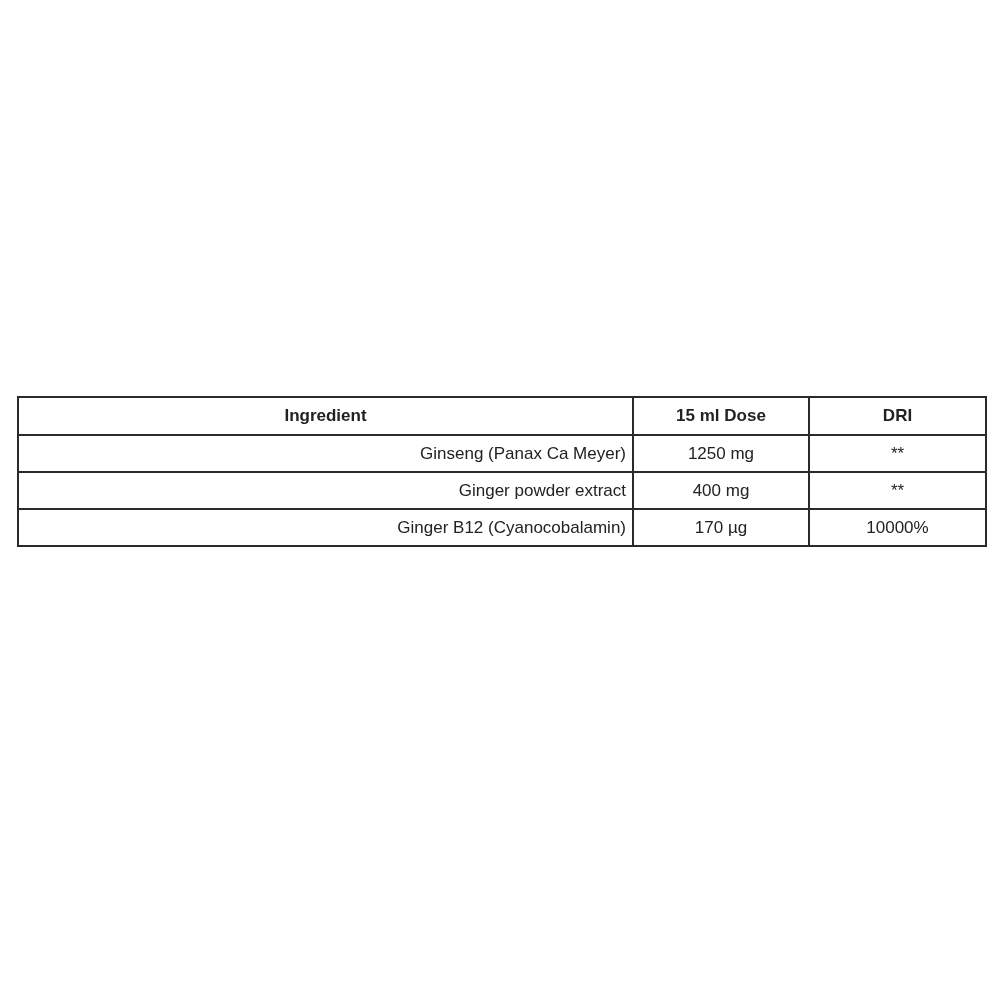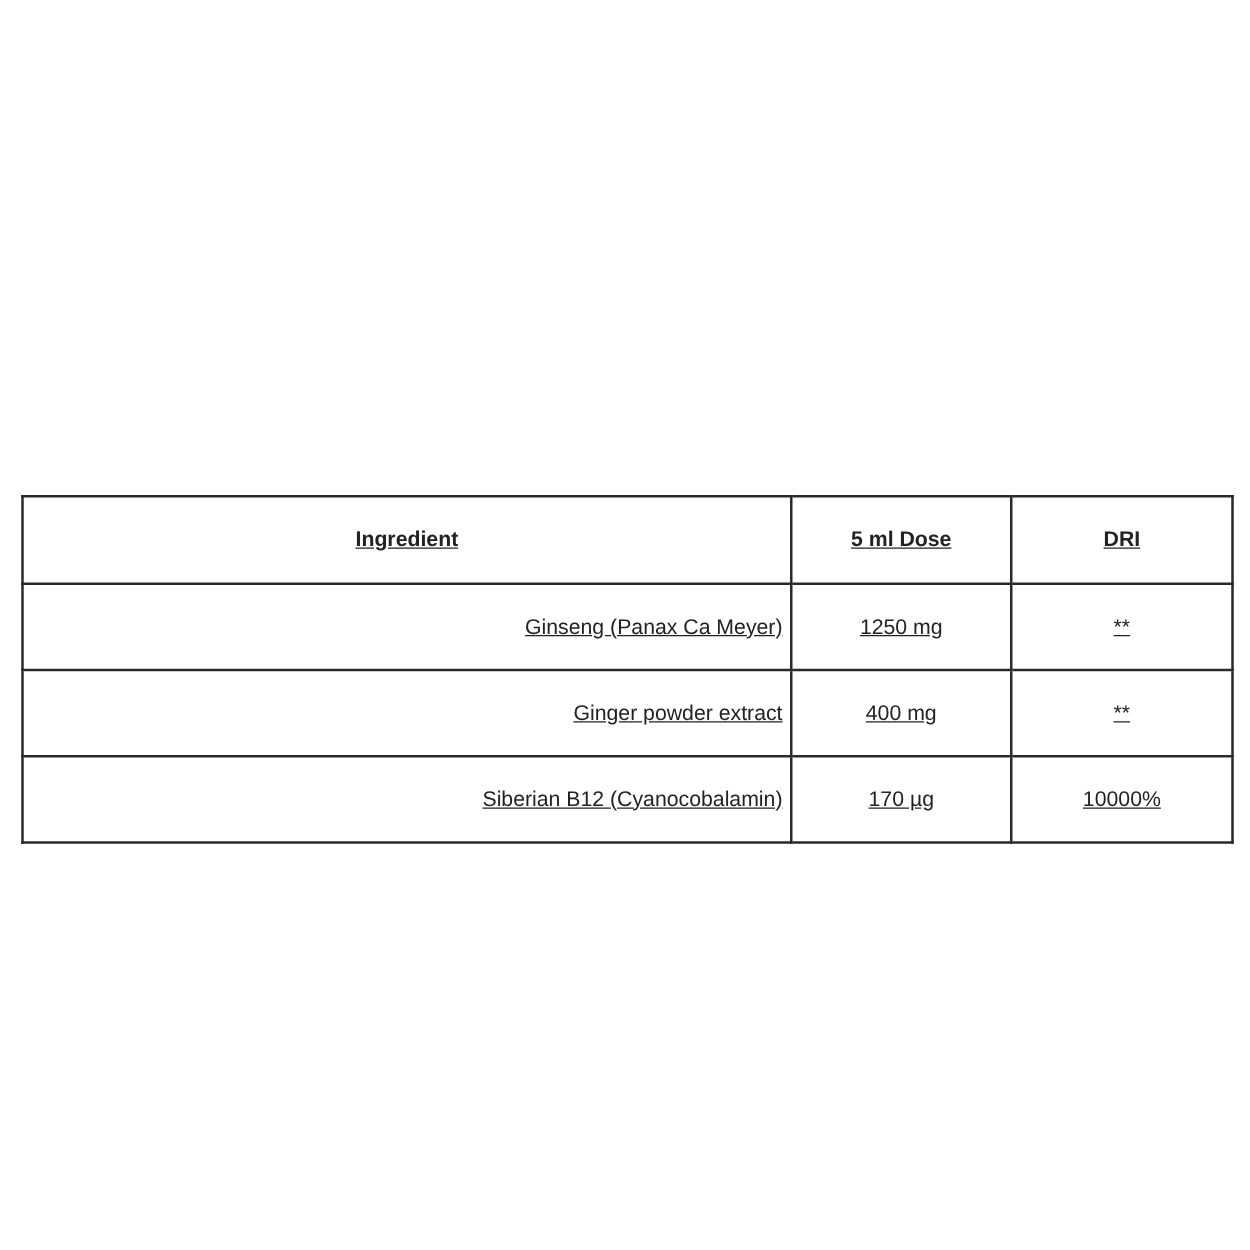--- a/index.html
+++ b/index.html
@@ -24,24 +24,23 @@
       border-collapse: collapse;
       table-layout: fixed;
       font-family: "Liberation Sans", sans-serif;
       font-size: 17px;
       color: #222222;
     }
     table.ingredients th,
     table.ingredients td {
       border: 2px solid #2a2a2a;
       height: 35px;
-      padding: 16px 6px;
+      padding: 0 6px;
       white-space: nowrap;
       overflow: hidden;
-      text-decoration: underline;
     }
     table.ingredients th {
       font-weight: bold;
       text-align: center;
       height: 36px;
     }
     table.ingredients td.name {
       text-align: right;
     }
     table.ingredients td.dose,
@@ -59,35 +58,35 @@
 <div class="page">
   <table class="ingredients">
     <colgroup>
       <col class="c-name">
       <col class="c-dose">
       <col class="c-dri">
     </colgroup>
     <thead>
       <tr>
         <th>Ingredient</th>
-        <th>5 ml Dose</th>
+        <th>15 ml Dose</th>
         <th>DRI</th>
       </tr>
     </thead>
     <tbody>
       <tr>
         <td class="name">Ginseng (Panax Ca Meyer)</td>
         <td class="dose">1250 mg</td>
         <td class="dri">**</td>
       </tr>
       <tr>
         <td class="name">Ginger powder extract</td>
         <td class="dose">400 mg</td>
         <td class="dri">**</td>
       </tr>
       <tr>
-        <td class="name">Siberian B12 (Cyanocobalamin)</td>
+        <td class="name">Ginger B12 (Cyanocobalamin)</td>
         <td class="dose">170 µg</td>
         <td class="dri">10000%</td>
       </tr>
     </tbody>
   </table>
 </div>
 
 </body></html>

